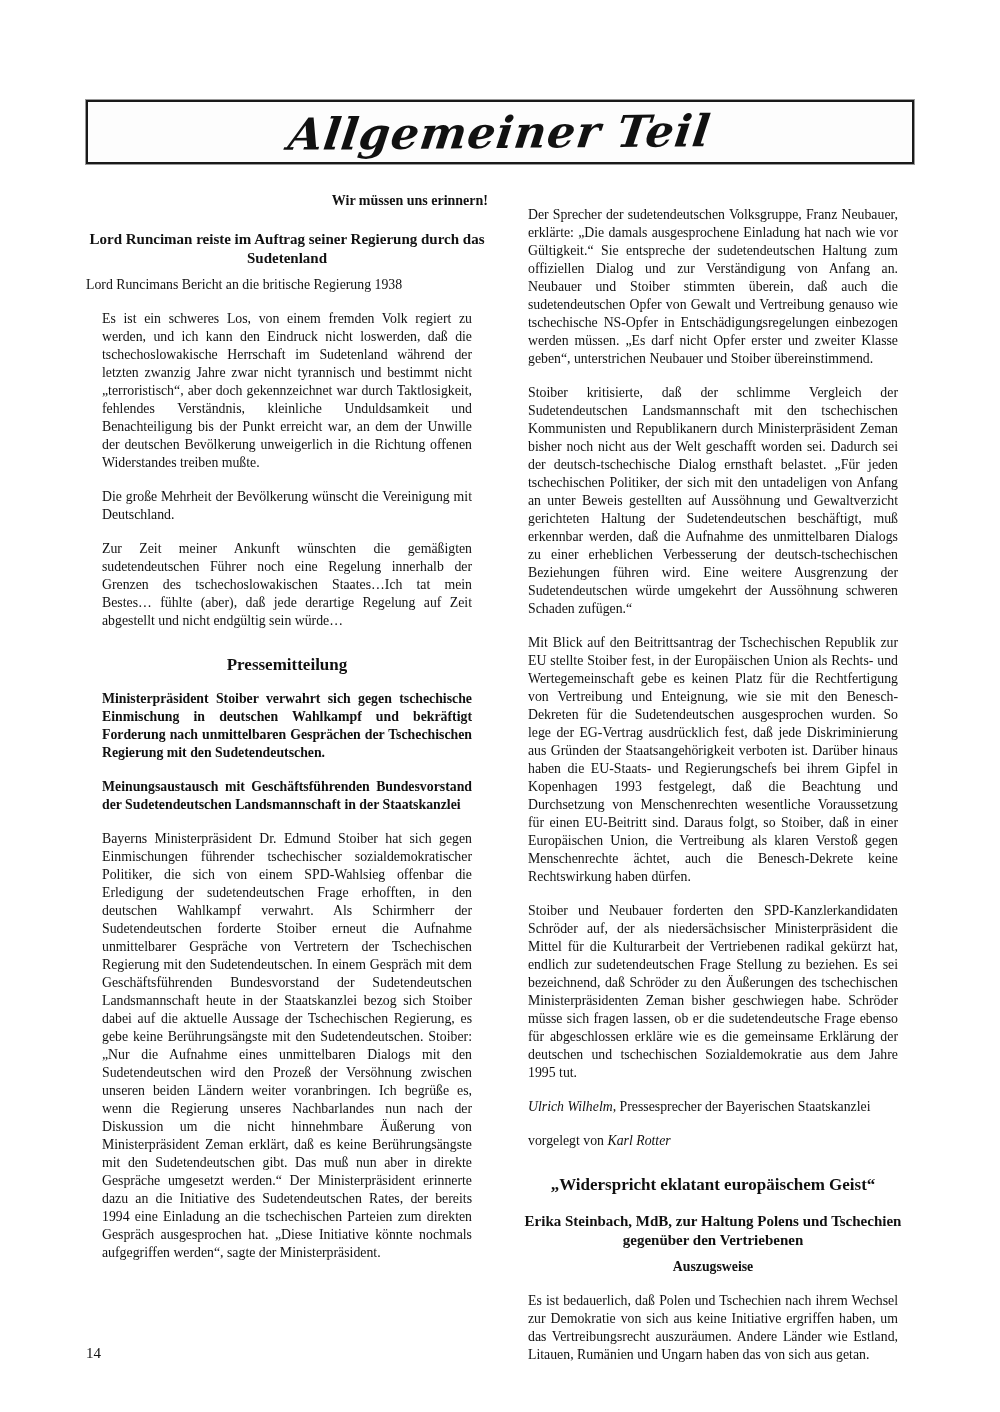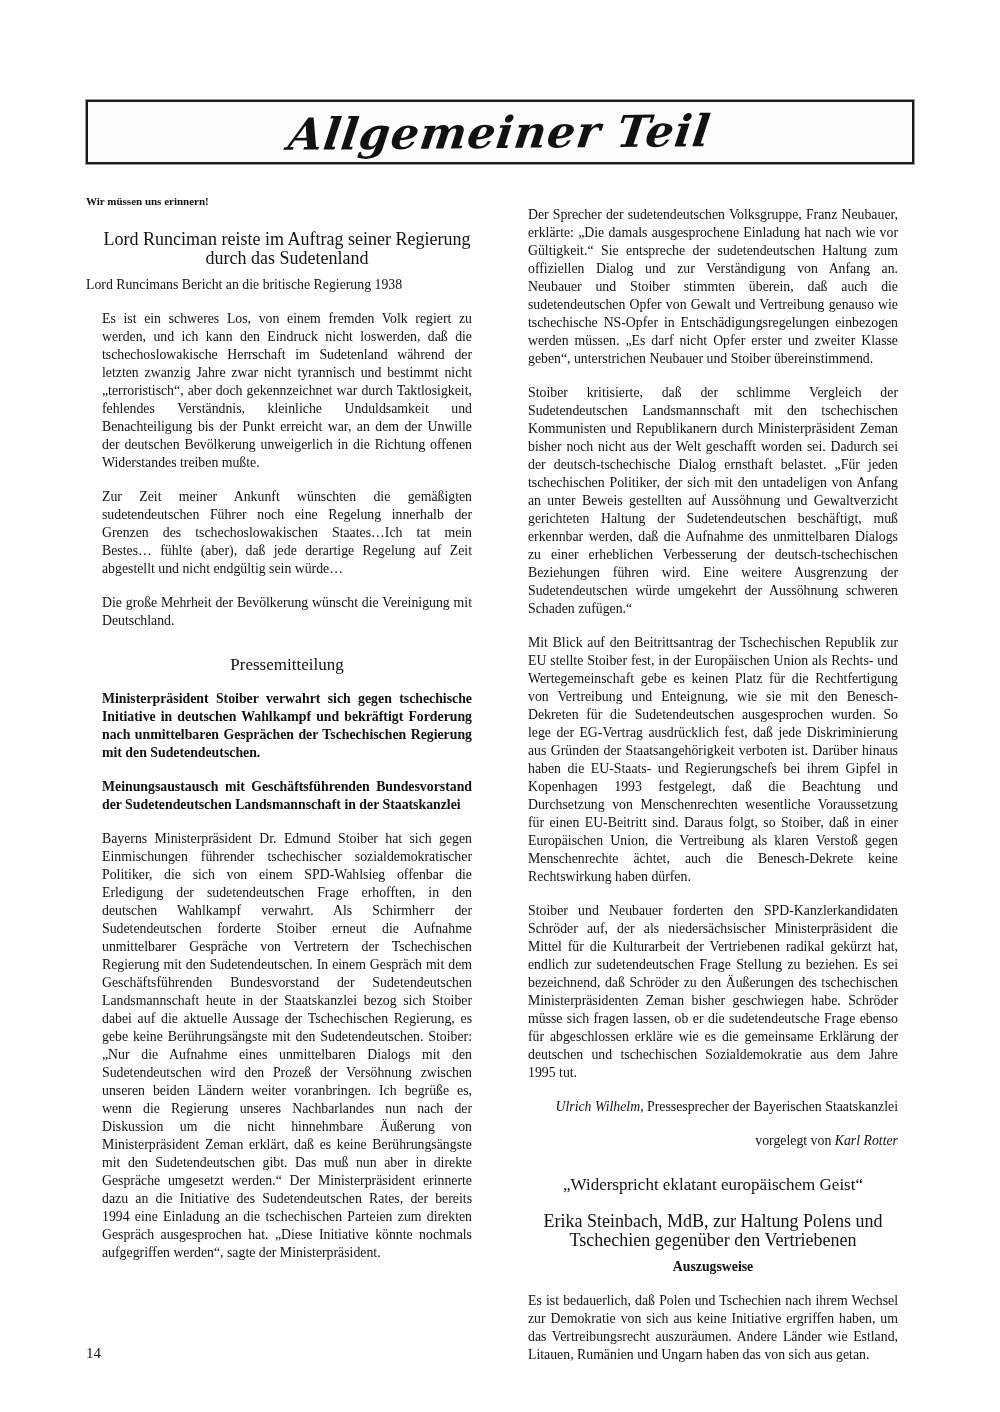--- a/index.html
+++ b/index.html
@@ -38,29 +38,29 @@
     gap:24px;
   }
   .col{
     width:402px;
     font-size:13.8px;
     line-height:18px;
     text-align:justify;
   }
   .col p{margin:16px;}
   .a-title{
-    font-size:11px;
+    font-size:14px;
     font-weight:bold;
-    text-align:left;
+    text-align:right;
     margin:0 0 2px 0;
     line-height:22px;
   }
   .a-sub{
-    font-size:18px;
-    font-weight:normal;
+    font-size:15px;
+    font-weight:bold;
     text-align:center;
     margin:18px 0 8px 0;
     line-height:19px;
   }
   .a-kicker{
     font-weight:normal;
     text-align:left;
     margin:0 0 4px 0;
   }
   .a-kicker-center{
@@ -68,27 +68,27 @@
     text-align:center;
     margin:0 0 2px 0;
   }
   .bold-lead{
     font-weight:bold;
     text-align:justify;
     margin:0;
   }
   .press-title{
     font-size:17px;
-    font-weight:normal;
+    font-weight:bold;
     text-align:center;
     margin:26px 0 10px 0;
   }
   .it{font-style:italic;}
   .sig{float:right;}
-  .byline{text-align:right;}
+  .byline{text-align:left;}
   .page-number{
     position:absolute;
     left:86px;bottom:50px;
     font-size:15px;
     text-align:right;
   }
 </style>
 </head>
 <body>
 
@@ -101,27 +101,27 @@
   <div class="columns">
 
     <div class="col">
 
       <div>
         <h1 class="a-title">Wir müssen uns erinnern!</h1>
         <div class="a-sub">Lord Runciman reiste im Auftrag seiner Regierung durch das Sudetenland</div>
         <div class="a-kicker">Lord Runcimans Bericht an die britische Regierung 1938</div>
 
         <p>Es ist ein schweres Los, von einem fremden Volk regiert zu werden, und ich kann den Eindruck nicht loswerden, daß die tschechoslowakische Herrschaft im Sudetenland während der letzten zwanzig Jahre zwar nicht tyrannisch und bestimmt nicht „terroristisch“, aber doch gekennzeichnet war durch Taktlosigkeit, fehlendes Verständnis, kleinliche Unduldsamkeit und Benachteiligung bis der Punkt erreicht war, an dem der Unwille der deutschen Bevölkerung unweigerlich in die Richtung offenen Widerstandes treiben mußte.</p>
+        <p>Die große Mehrheit der Bevölkerung wünscht die Vereinigung mit Deutschland.</p>
         <p>Zur Zeit meiner Ankunft wünschten die gemäßigten sudetendeutschen Führer noch eine Regelung innerhalb der Grenzen des tschechoslowakischen Staates…Ich tat mein Bestes… fühlte (aber), daß jede derartige Regelung auf Zeit abgestellt und nicht endgültig sein würde…</p>
-        <p>Die große Mehrheit der Bevölkerung wünscht die Vereinigung mit Deutschland.</p>
       </div>
 
       <div>
         <h1 class="press-title">Pressemitteilung</h1>
-        <p class="bold-lead">Ministerpräsident Stoiber verwahrt sich gegen tschechische Initiative in deutschen Wahlkampf und bekräftigt Forderung nach unmittelbaren Gesprächen der Tschechischen Regierung mit den Sudetendeutschen.</p>
+        <p class="bold-lead">Ministerpräsident Stoiber verwahrt sich gegen tschechische Einmischung in deutschen Wahlkampf und bekräftigt Forderung nach unmittelbaren Gesprächen der Tschechischen Regierung mit den Sudetendeutschen.</p>
         <p class="bold-lead">Meinungsaustausch mit Geschäftsführenden Bundesvorstand der Sudetendeutschen Landsmannschaft in der Staatskanzlei</p>
         <p>Bayerns Ministerpräsident Dr. Edmund Stoiber hat sich gegen Einmischungen führender tschechischer sozialdemokratischer Politiker, die sich von einem SPD-Wahlsieg offenbar die Erledigung der sudetendeutschen Frage erhofften, in den deutschen Wahlkampf verwahrt. Als Schirmherr der Sudetendeutschen forderte Stoiber erneut die Aufnahme unmittelbarer Gespräche von Vertretern der Tschechischen Regierung mit den Sudetendeutschen. In einem Gespräch mit dem Geschäftsführenden Bundesvorstand der Sudetendeutschen Landsmannschaft heute in der Staatskanzlei bezog sich Stoiber dabei auf die aktuelle Aussage der Tschechischen Regierung, es gebe keine Berührungsängste mit den Sudetendeutschen. Stoiber: „Nur die Aufnahme eines unmittelbaren Dialogs mit den Sudetendeutschen wird den Prozeß der Versöhnung zwischen unseren beiden Ländern weiter voranbringen. Ich begrüße es, wenn die Regierung unseres Nachbarlandes nun nach der Diskussion um die nicht hinnehmbare Äußerung von Ministerpräsident Zeman erklärt, daß es keine Berührungsängste mit den Sudetendeutschen gibt. Das muß nun aber in direkte Gespräche umgesetzt werden.“ Der Ministerpräsident erinnerte dazu an die Initiative des Sudetendeutschen Rates, der bereits 1994 eine Einladung an die tschechischen Parteien zum direkten Gespräch ausgesprochen hat. „Diese Initiative könnte nochmals aufgegriffen werden“, sagte der Ministerpräsident.</p>
       </div>
 
     </div>
 
     <div class="col">
 
       <div>
         <p>Der Sprecher der sudetendeutschen Volksgruppe, Franz Neubauer, erklärte: „Die damals ausgesprochene Einladung hat nach wie vor Gültigkeit.“ Sie entspreche der sudetendeutschen Haltung zum offiziellen Dialog und zur Verständigung von Anfang an. Neubauer und Stoiber stimmten überein, daß auch die sudetendeutschen Opfer von Gewalt und Vertreibung genauso wie tschechische NS-Opfer in Entschädigungsregelungen einbezogen werden müssen. „Es darf nicht Opfer erster und zweiter Klasse geben“, unterstrichen Neubauer und Stoiber übereinstimmend.</p>

